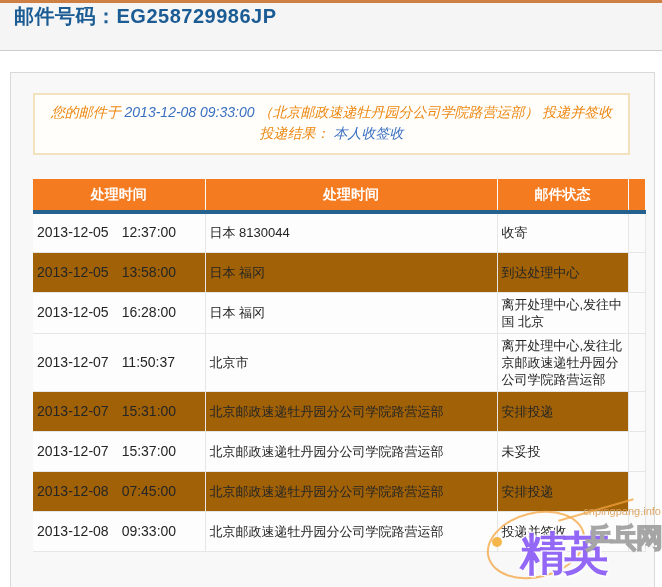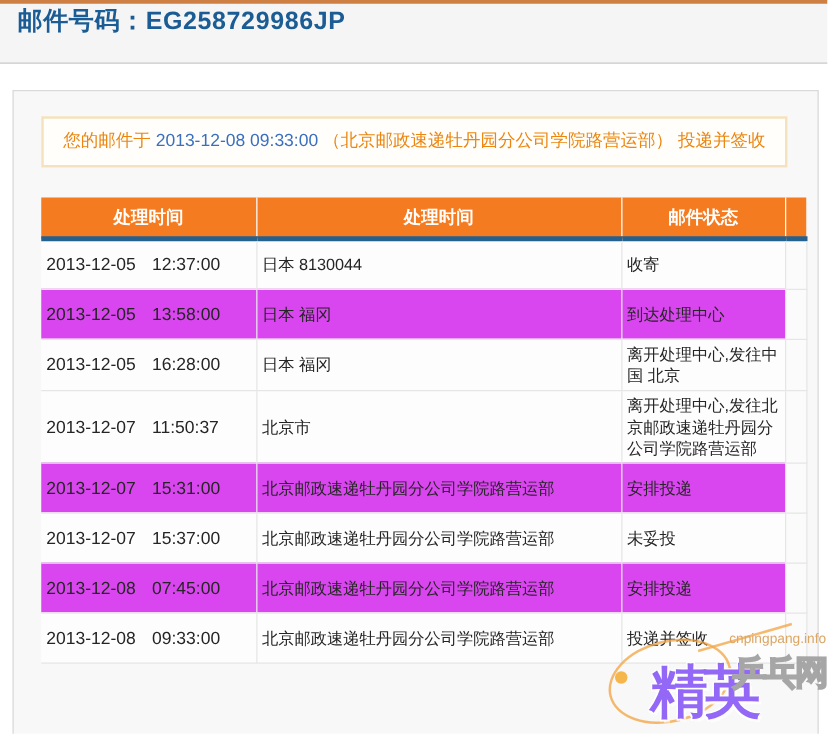--- a/index.html
+++ b/index.html
@@ -18,42 +18,42 @@
   .panel{
     margin:21px 10px 0 10px; width:645px; height:540px;
     background:#f8f8f8; border:1px solid #d9d9d9; position:relative;
   }
 
   
   .notice{
     margin:20px 0 0 22px; width:597px;
     border:2px solid #f3e2bd; background:#fffefb;
     text-align:center; padding:7px 12px 9px;
-    font-size:14px; line-height:21px; color:#ec860f;
+    font-size:14px; line-height:21px; color:#ec860f;font-style:italic;
   }
   .notice .blue{ color:#3a6fc0; }
 
   
   table.track{ margin:24px 0 0 22px; width:612px; border-collapse:collapse; table-layout:fixed; }
   col.c1{ width:172px; } col.c2{ width:292px; } col.c3{ width:131px; } col.c4{ width:17px; }
   th{
     background:#f57b21; color:#ffffff; font-weight:bold; font-size:14px;
     height:33px; text-align:center;
     border-right:1px solid #fbfbfb; border-bottom:4px solid #25618f;margin-left:40px;
   }
   th:last-child{ border-right:none; }
   td{
     height:40px; text-align:left; color:#252525;
     border-right:1px solid #e6e6e6; border-bottom:1px solid #e6e6e6;
     padding:3px 4px; line-height:17px; font-size:13px; vertical-align:middle;
   }
   td.t{ font-size:14px; }
   td .time{ margin-left:13px; }
   tr.odd  td{ background:#fdfdfd; }
-  tr.even td{ background:#d946ef; }
+  tr.even td{ background:#a16207; }
   td.sp{ background:#fbfbfb !important; }
 
   
   .watermark{ position:absolute; right:0; bottom:0; width:200px; height:90px;
     z-index:9; pointer-events:none; opacity:.92; }
   .wm-racket{ position:absolute; left:24px; top:15px; width:100px; height:66px;
     border:2px solid rgba(243,162,60,.8); border-radius:50%; transform:rotate(-14deg); }
   .wm-swoosh{ position:absolute; left:95px; top:12px; width:78px; height:0;
     border-top:2px solid rgba(243,162,60,.8); transform:rotate(-16deg); }
   .wm-ball1{ position:absolute; left:30px; top:40px; width:10px; height:10px;
@@ -73,20 +73,23 @@
 
 <header class="title-bar">
   <h1>邮件号码：EG258729986JP</h1>
 </header>
 
 <section class="panel">
 
   <div class="notice">
     <div>
       <span>您的邮件于 </span><span class="blue">2013-12-08 09:33:00</span><span> （北京邮政速递牡丹园分公司学院路营运部） 投递并签收</span>
+    </div>
+    <div>
+      <span>投递结果： </span><span class="blue">本人收签收</span>
     </div>
   </div>
 
   <table class="track">
     <colgroup>
         <col class="c1">
         <col class="c2">
         <col class="c3">
         <col class="c4">
       </colgroup>

